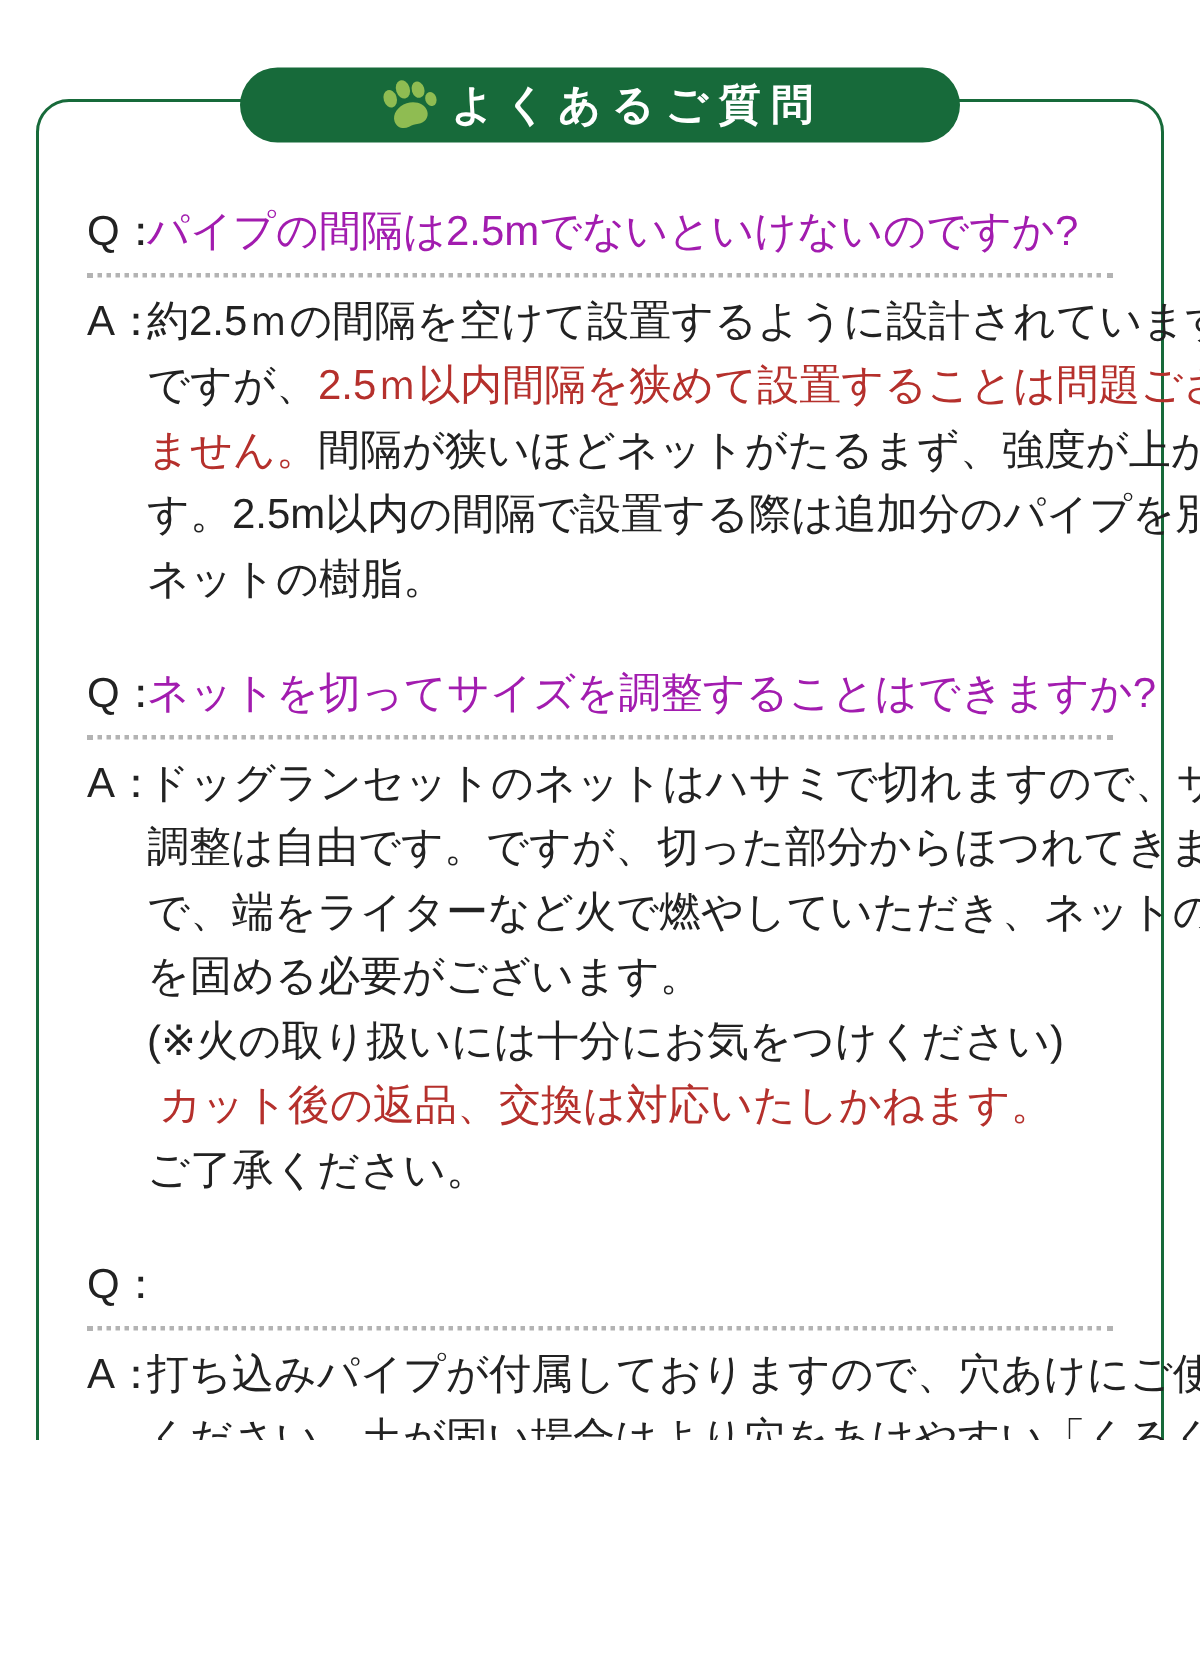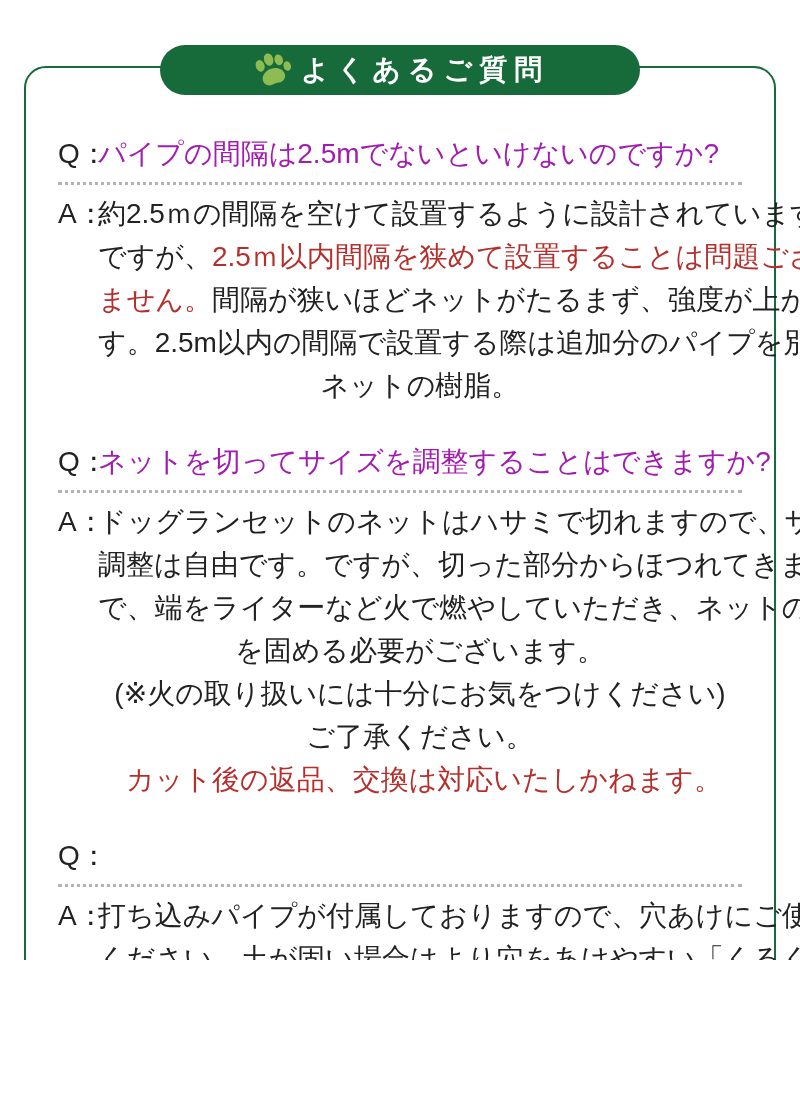--- a/index.html
+++ b/index.html
@@ -7,21 +7,20 @@
     padding: 0;
     background: #ffffff;
     width: 800px;
     font-family: "Liberation Sans", "DejaVu Sans", sans-serif;
   }
   .page {
     position: relative;
     width: 800px;
     height: 960px;
     overflow: hidden;
-    text-align: center;
   }
   .panel {
     box-sizing: border-box;
     position: relative;
     margin: 66px 24px 0 24px;
     width: 752px;
     height: 987px;
     border: 2px solid #176a3a;
     border-radius: 22px;
     padding: 64px 32px 0 32px;
@@ -137,22 +136,22 @@
       </div>
       <div class="dots"></div>
       <div class="a-row">
         <span class="prefix">A：</span>
         <div class="a-lines">
           <div class="a-line"><span>ドッグランセットのネットはハサミで切れますので、サイズ</span></div>
           <div class="a-line"><span>調整は自由です。ですが、切った部分からほつれてきますの</span></div>
           <div class="a-line"><span>で、端をライターなど火で燃やしていただき、ネットの樹脂</span></div>
           <div class="a-line"><span>を固める必要がございます。</span></div>
           <div class="a-line"><span>(※火の取り扱いには十分にお気をつけください)</span></div>
+          <div class="a-line line-indent"><span class="red">カット後の返品、交換は対応いたしかねます。</span></div>
           <div class="a-line"><span>ご了承ください。</span></div>
-          <div class="a-line line-indent"><span class="red">カット後の返品、交換は対応いたしかねます。</span></div>
         </div>
       </div>
     </section>
 
     <section class="qa">
       <div class="q-row">
         <span class="prefix">Q：</span>
       </div>
       <div class="dots"></div>
       <div class="a-row">

